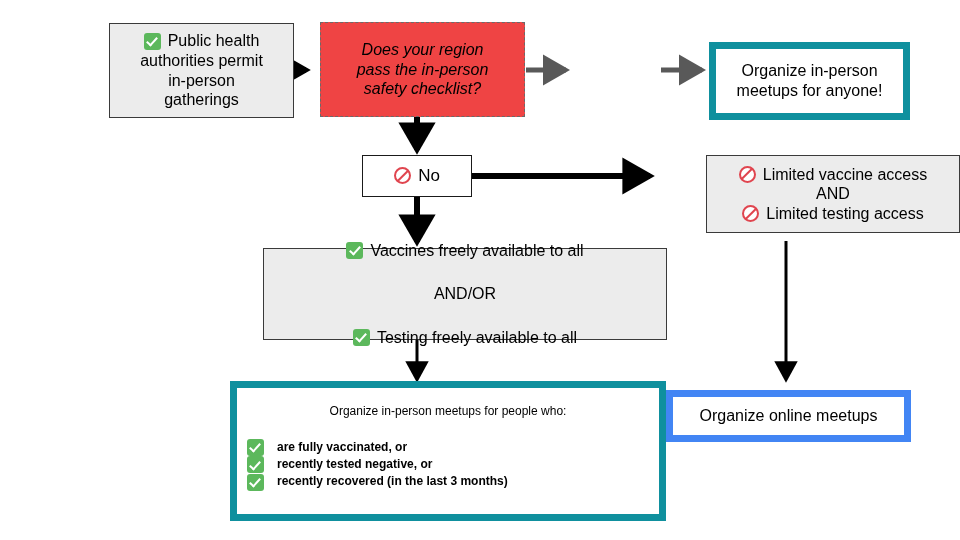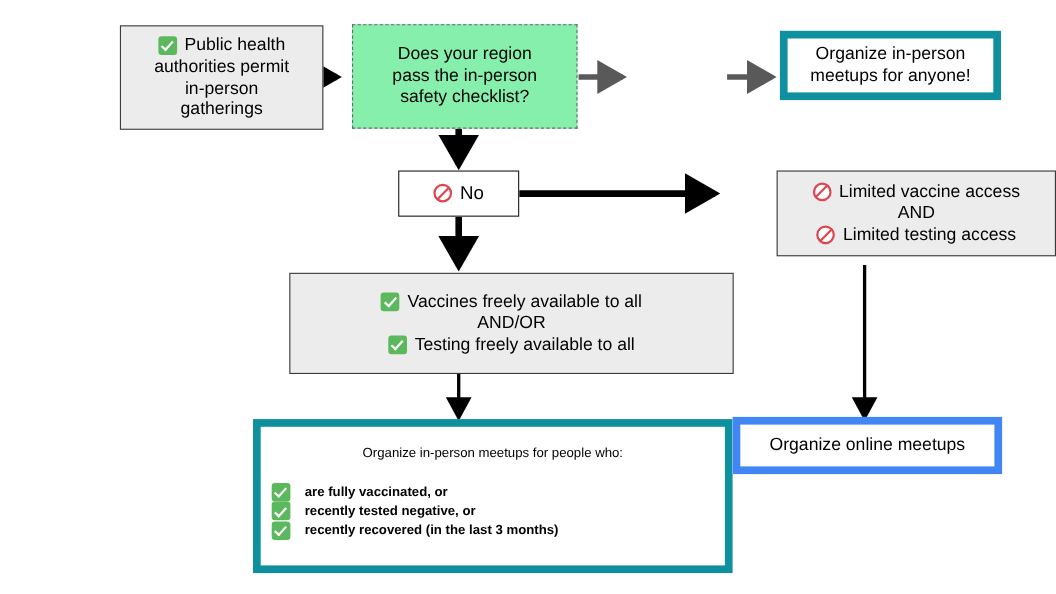--- a/index.html
+++ b/index.html
@@ -31,22 +31,23 @@
     line-height: 1.22;
   }
   
   .grey-box {
     background: #ececec;
     border: 1.5px solid #3a3a3a;
     margin-left: 48px;
   }
   
   .dashed-box {
-    background: #86efac;
+    background: #ef4444;
     border: 1.5px dashed #6a6a6a;
+    font-style: italic;
   }
   
   .white-box {
     background: #ffffff;
     border: 1.6px solid #1a1a1a;
   }
   
   .teal-box {
     background: #ffffff;
     border: 7px solid #0f909e;
@@ -180,21 +181,21 @@
     <div class="line">gatherings</div>
   </div>
 
   <div class="node dashed-box" style="left:320px; top:22px; width:205px; height:95px; font-size:16px;">
     <div class="line">Does your region</div>
     <div class="line">pass the in-person</div>
     <div class="line">safety checklist?</div>
   </div>
 
 
-  <div class="node teal-box" style="left:709px; top:28px; width:201px; height:63px; font-size:16px;">
+  <div class="node teal-box" style="left:709px; top:42px; width:201px; height:78px; font-size:16px;">
     <div class="line">Organize in-person</div>
     <div class="line">meetups for anyone!</div>
   </div>
 
   <div class="node white-box" style="left:362px; top:155px; width:110px; height:42px; font-size:17px;">
     <div class="line">
       <span class="ico ico-no"></span>
       <span>No</span>
     </div>
   </div>
@@ -204,21 +205,21 @@
       <span class="ico ico-no"></span>
       <span>Limited vaccine access</span>
     </div>
     <div class="line">AND</div>
     <div class="line lead">
       <span class="ico ico-no"></span>
       <span>Limited testing access</span>
     </div>
   </div>
 
-  <div class="node grey-box" style="left:215px; top:248px; width:404px; height:92px; font-size:16px;">
+  <div class="node grey-box" style="left:215px; top:248px; width:404px; height:92px; font-size:16px;gap:24px;">
     <div class="line lead">
       <span class="ico ico-check"></span>
       <span>Vaccines freely available to all</span>
     </div>
     <div class="line">AND/OR</div>
     <div class="line lead">
       <span class="ico ico-check"></span>
       <span>Testing freely available to all</span>
     </div>
   </div>
@@ -235,17 +236,17 @@
         <span class="ico ico-check" style="margin-right:13px;"></span>
         <span>recently tested negative, or</span>
       </div>
       <div class="bullet">
         <span class="ico ico-check" style="margin-right:13px;"></span>
         <span>recently recovered (in the last 3 months)</span>
       </div>
     </div>
   </div>
 
-  <div class="node blue-box" style="left:666px; top:379px; width:245px; height:52px; font-size:16px;">
+  <div class="node blue-box" style="left:666px; top:390px; width:245px; height:52px; font-size:16px;">
     <div class="line">Organize online meetups</div>
   </div>
 
 </div>
 
 </body></html>

